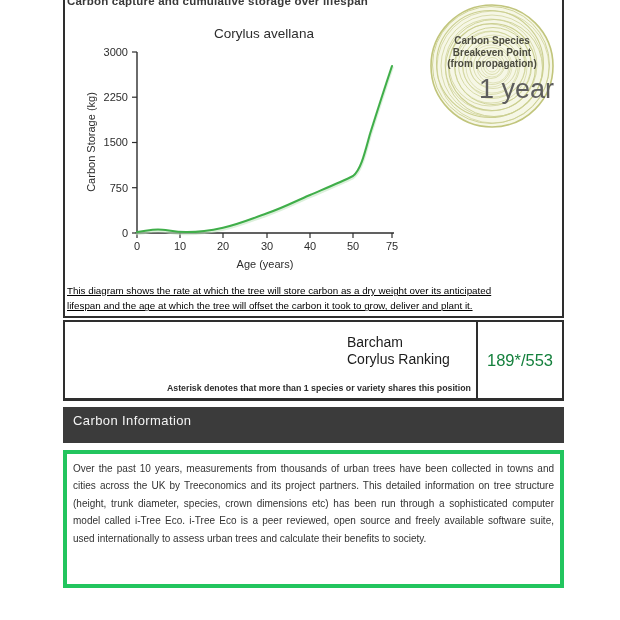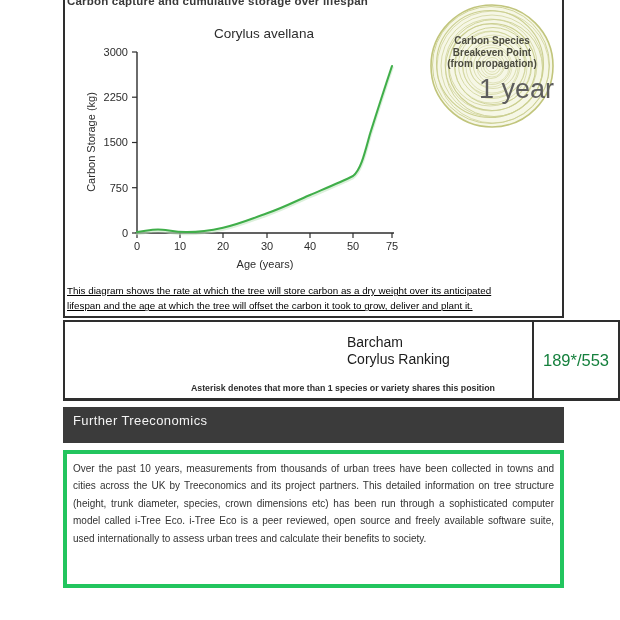--- a/index.html
+++ b/index.html
@@ -27,21 +27,21 @@
     padding-top: 35px; color: #4c4c41;
   }
   .badge-line { display: block; font-size: 10px; font-weight: bold; line-height: 11.5px; }
   #badge-value { display: block; margin-top: 5px; font-size: 27px; font-weight: 400; color: #5d5d5d; line-height: 28px; text-align: right; }
 
   
   #chart-desc { position: absolute; left: 67px; top: 283px; width: 496px; color: #000000; text-decoration: underline; }
   .desc-line { display: block; white-space: nowrap; font-size: 9.8px; line-height: 15.3px; }
 
   
-  #rank-box { left: 63px; top: 320px; width: 557px; height: 81px; border: 2px solid #2e2e2e; border-bottom-width: 3px; display: flex; gap: 32px; }
+  #rank-box { left: 63px; top: 320px; width: 501px; height: 81px; border: 2px solid #2e2e2e; border-bottom-width: 3px; display: flex; }
   #rank-main { flex: 1; position: relative; }
   #rank-org-block { position: absolute; left: 282px; top: 12px; font-size: 14px; line-height: 17px; color: #1c1c1c; }
   #rank-org-block span { display: block; white-space: nowrap; }
   #rank-footnote { position: absolute; right: 5px; bottom: 5px; font-size: 8.8px; color: #2f2f2f; white-space: nowrap; font-weight: bold; }
   #rank-value-cell {
     width: 84px; border-left: 2px solid #2e2e2e;
     display: flex; align-items: center; justify-content: center;
     font-size: 16.5px; color: #15803d; white-space: nowrap;
   }
 
@@ -177,20 +177,20 @@
         <span>Corylus Ranking</span>
       </div>
       <div id="rank-footnote">Asterisk denotes that more than 1 species or variety shares this position</div>
     </div>
     <div id="rank-value-cell">
       <span>189*/553</span>
     </div>
   </div>
 
   <div id="fi-bar" class="box">
-    <div id="fi-heading">Further Treeconomics</div>
+    <div id="fi-heading">Carbon Information</div>
   </div>
 
   <div id="fi-box" class="box">
     <div id="fi-paragraph">Over the past 10 years, measurements from thousands of urban trees have been collected in towns and cities across the UK by Treeconomics and its project partners. This detailed information on tree structure (height, trunk diameter, species, crown dimensions etc) has been run through a sophisticated computer model called i-Tree Eco. i-Tree Eco is a peer reviewed, open source and freely available software suite, used internationally to assess urban trees and calculate their benefits to society.</div>
   </div>
 
 </div>
 
 </body></html>

